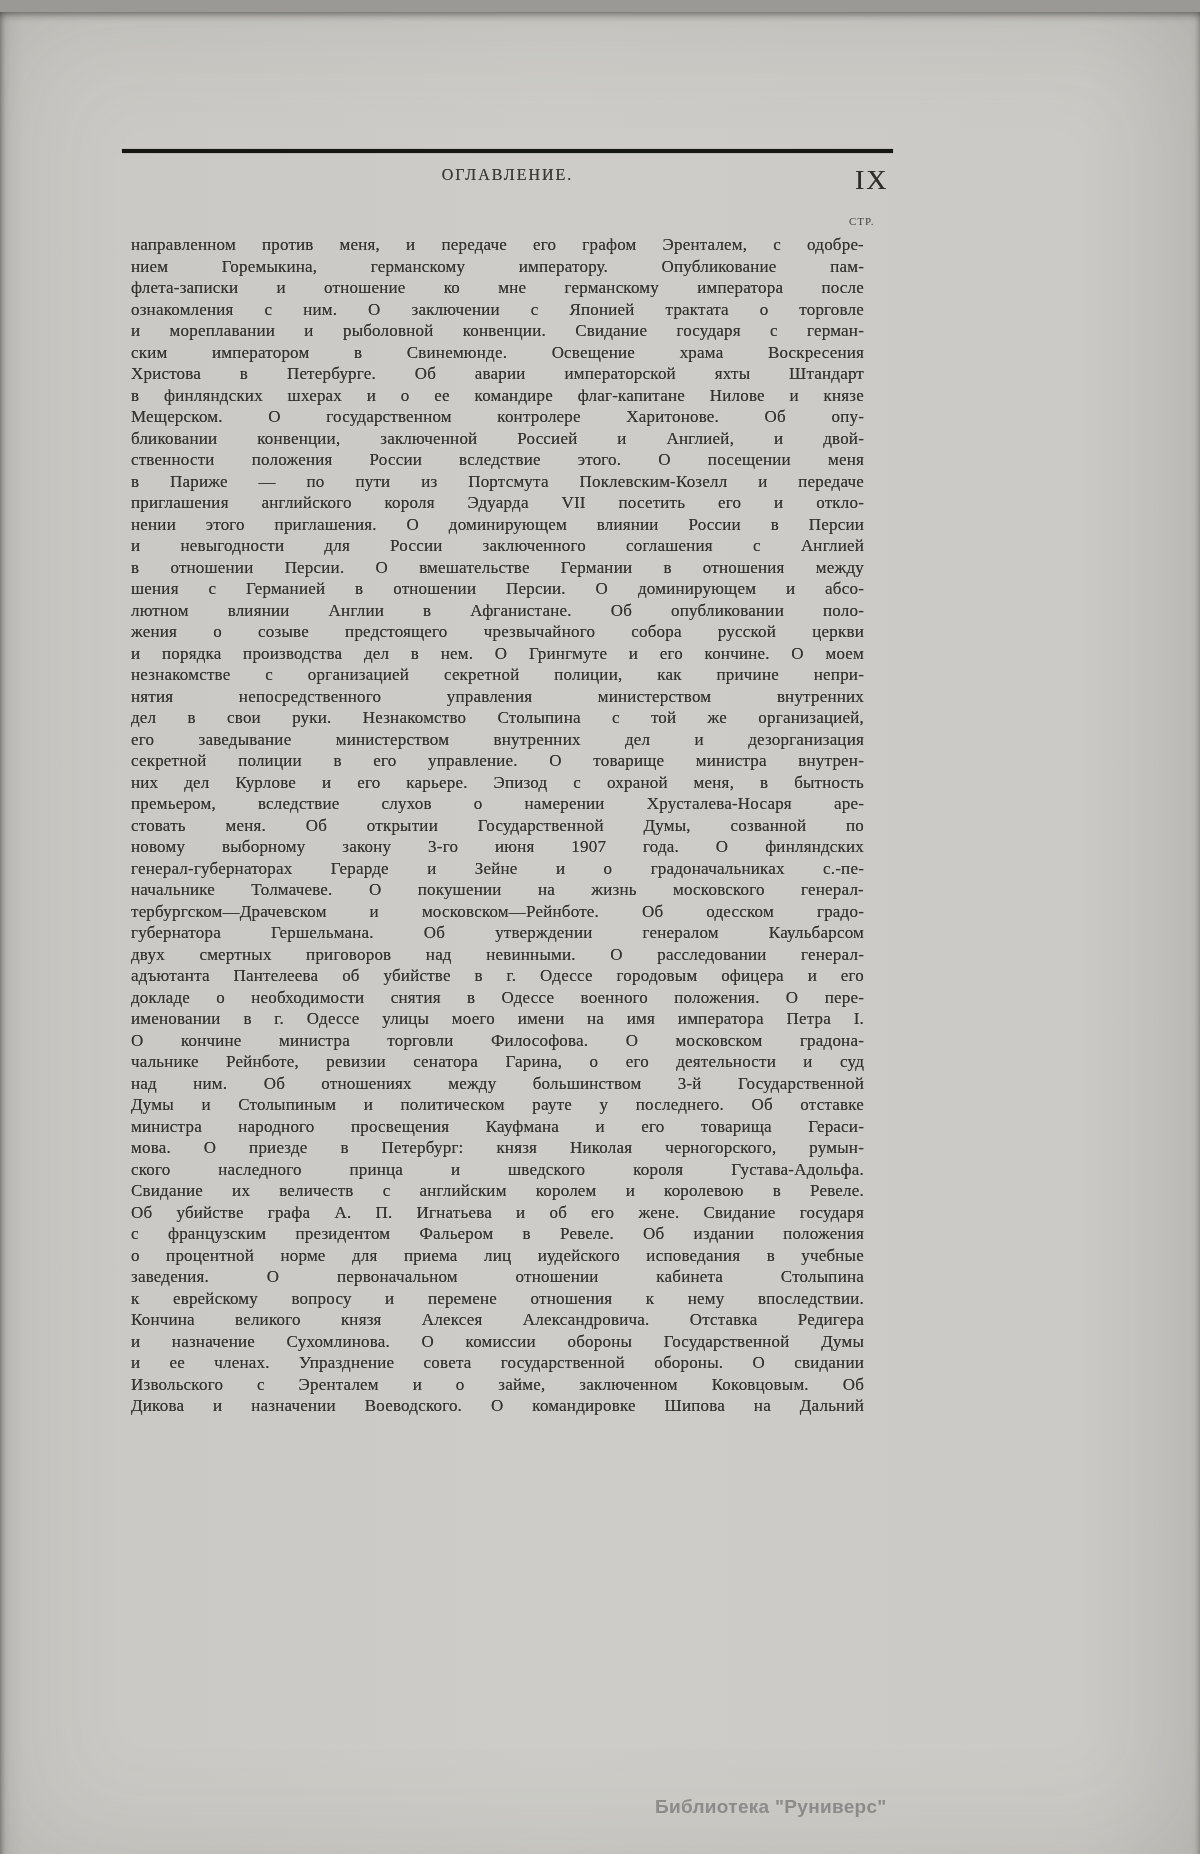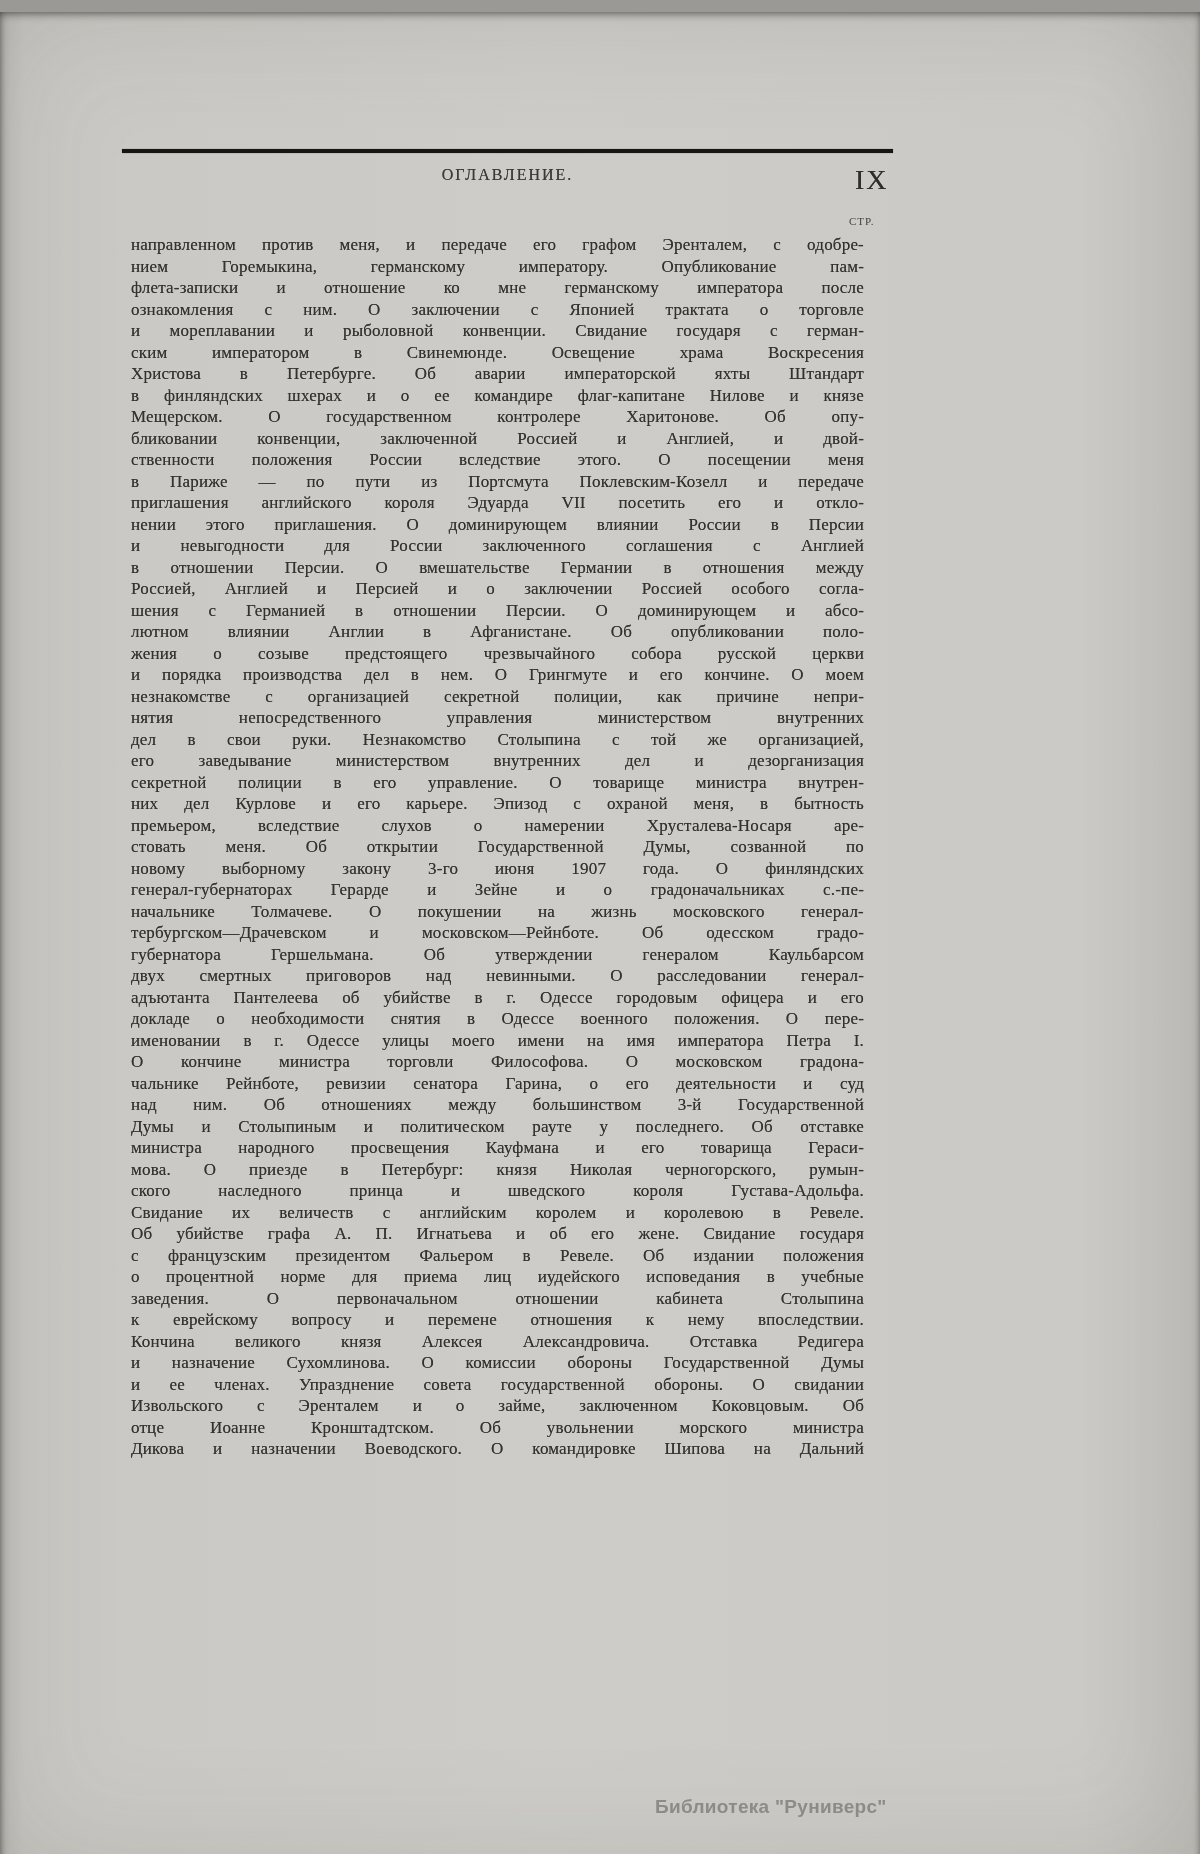--- a/index.html
+++ b/index.html
@@ -111,21 +111,20 @@
       <div class="line">Христова в Петербурге. Об аварии императорской яхты Штандарт</div>
       <div class="line">в финляндских шхерах и о ее командире флаг-капитане Нилове и князе</div>
       <div class="line">Мещерском. О государственном контролере Харитонове. Об опу-</div>
       <div class="line">бликовании конвенции, заключенной Россией и Англией, и двой-</div>
       <div class="line">ственности положения России вследствие этого. О посещении меня</div>
       <div class="line">в Париже — по пути из Портсмута Поклевским-Козелл и передаче</div>
       <div class="line">приглашения английского короля Эдуарда VII посетить его и откло-</div>
       <div class="line">нении этого приглашения. О доминирующем влиянии России в Персии</div>
       <div class="line">и невыгодности для России заключенного соглашения с Англией</div>
       <div class="line">в отношении Персии. О вмешательстве Германии в отношения между</div>
-      <div class="line">Россией, Англией и Персией и о заключении Россией особого согла-</div>
       <div class="line">шения с Германией в отношении Персии. О доминирующем и абсо-</div>
       <div class="line">лютном влиянии Англии в Афганистане. Об опубликовании поло-</div>
       <div class="line">жения о созыве предстоящего чрезвычайного собора русской церкви</div>
       <div class="line">и порядка производства дел в нем. О Грингмуте и его кончине. О моем</div>
       <div class="line">незнакомстве с организацией секретной полиции, как причине непри-</div>
       <div class="line">нятия непосредственного управления министерством внутренних</div>
       <div class="line">дел в свои руки. Незнакомство Столыпина с той же организацией,</div>
       <div class="line">его заведывание министерством внутренних дел и дезорганизация</div>
       <div class="line">секретной полиции в его управление. О товарище министра внутрен-</div>
       <div class="line">них дел Курлове и его карьере. Эпизод с охраной меня, в бытность</div>
@@ -150,17 +149,16 @@
       <div class="line">Свидание их величеств с английским королем и королевою в Ревеле.</div>
       <div class="line">Об убийстве графа А. П. Игнатьева и об его жене. Свидание государя</div>
       <div class="line">с французским президентом Фальером в Ревеле. Об издании положения</div>
       <div class="line">о процентной норме для приема лиц иудейского исповедания в учебные</div>
       <div class="line">заведения. О первоначальном отношении кабинета Столыпина</div>
       <div class="line">к еврейскому вопросу и перемене отношения к нему впоследствии.</div>
       <div class="line">Кончина великого князя Алексея Александровича. Отставка Редигера</div>
       <div class="line">и назначение Сухомлинова. О комиссии обороны Государственной Думы</div>
       <div class="line">и ее членах. Упразднение совета государственной обороны. О свидании</div>
       <div class="line">Извольского с Эренталем и о займе, заключенном Коковцовым. Об</div>
-      <div class="line">отце Иоанне Кронштадтском. Об увольнении морского министра</div>
       <div class="line">Дикова и назначении Воеводского. О командировке Шипова на Дальний</div>
     </div>
   <div class="watermark">Библиотека "Руниверс"</div>
 </div>
 
 </body></html>

